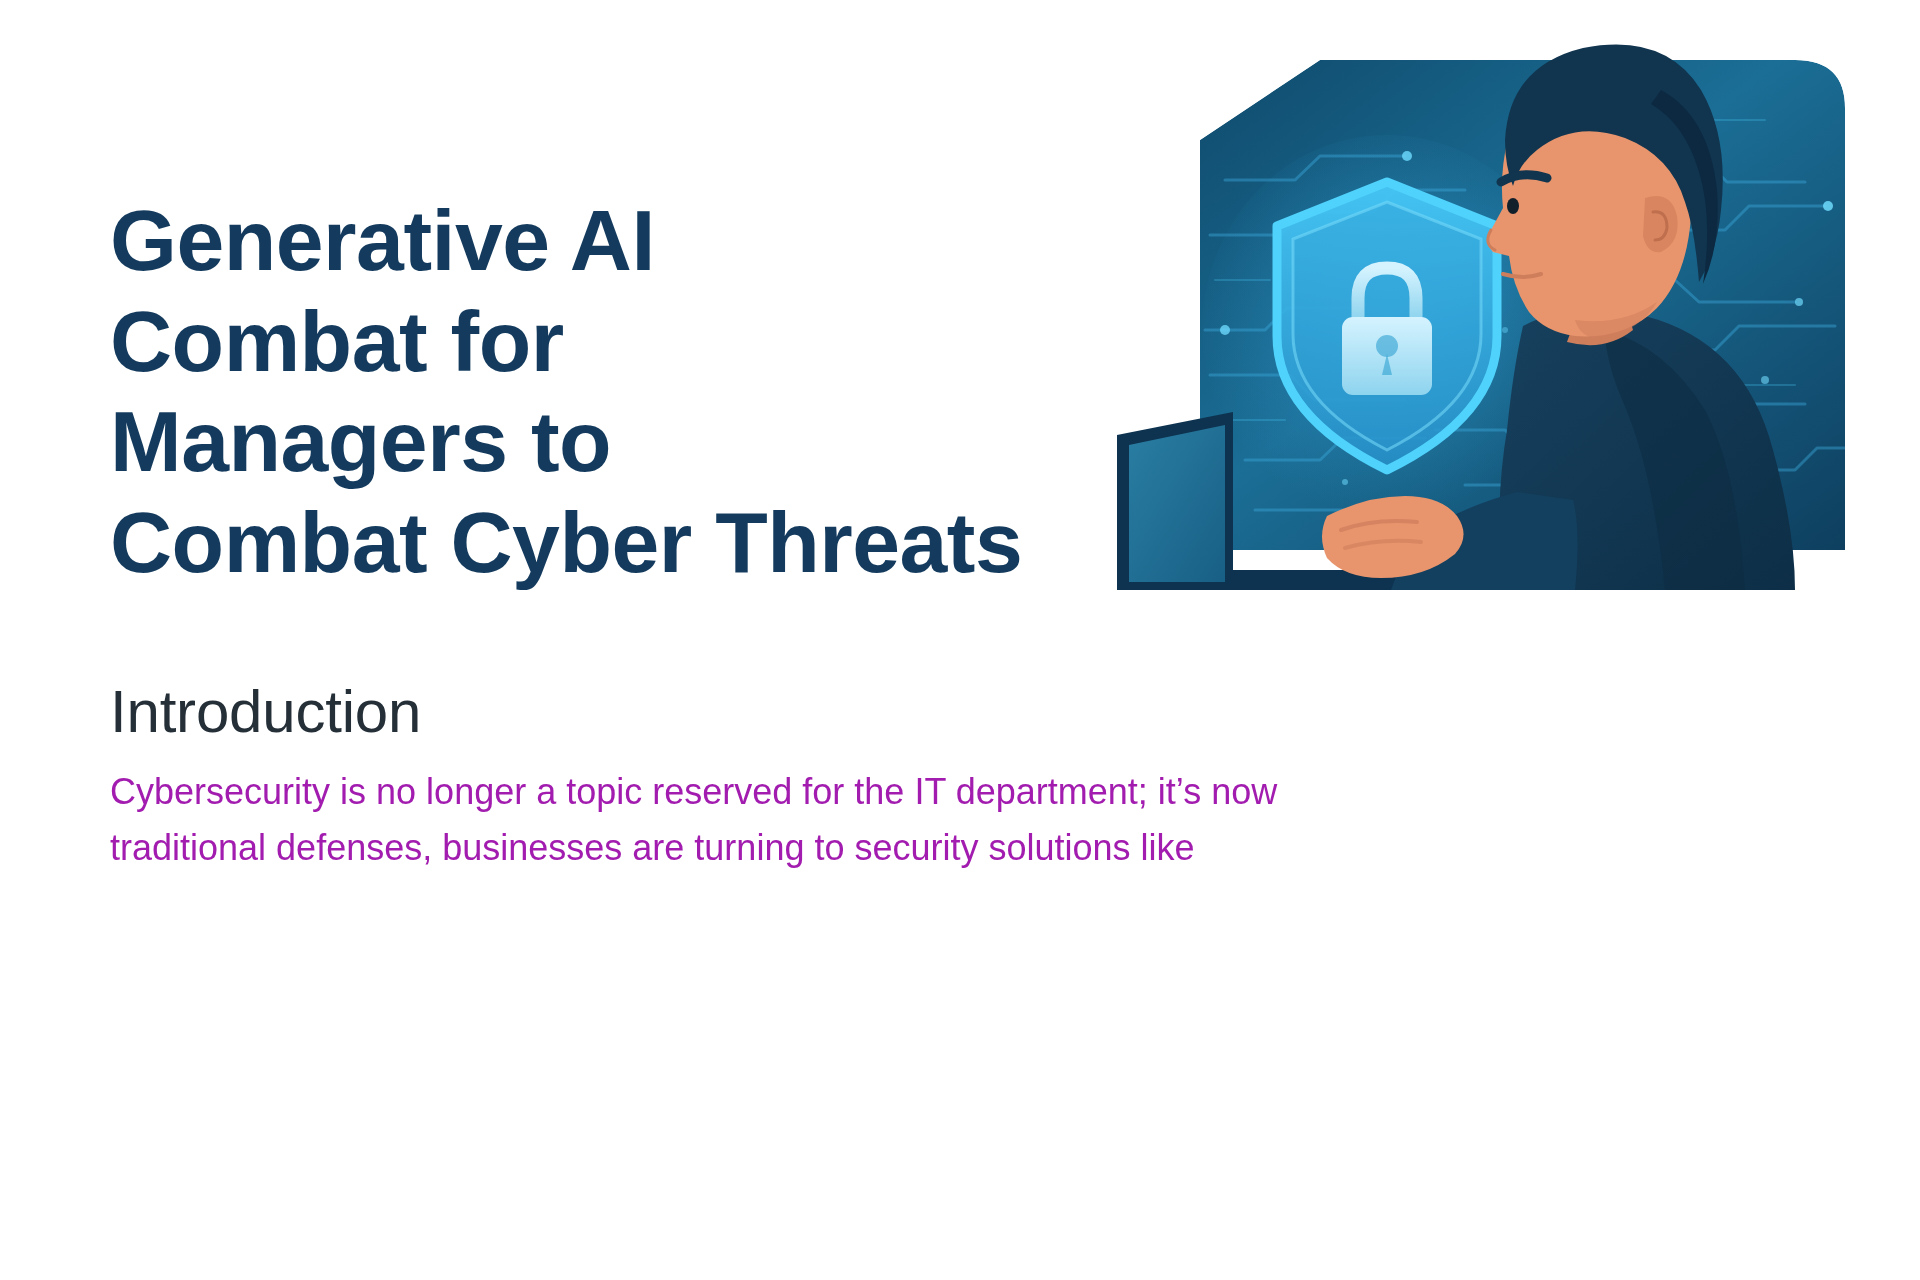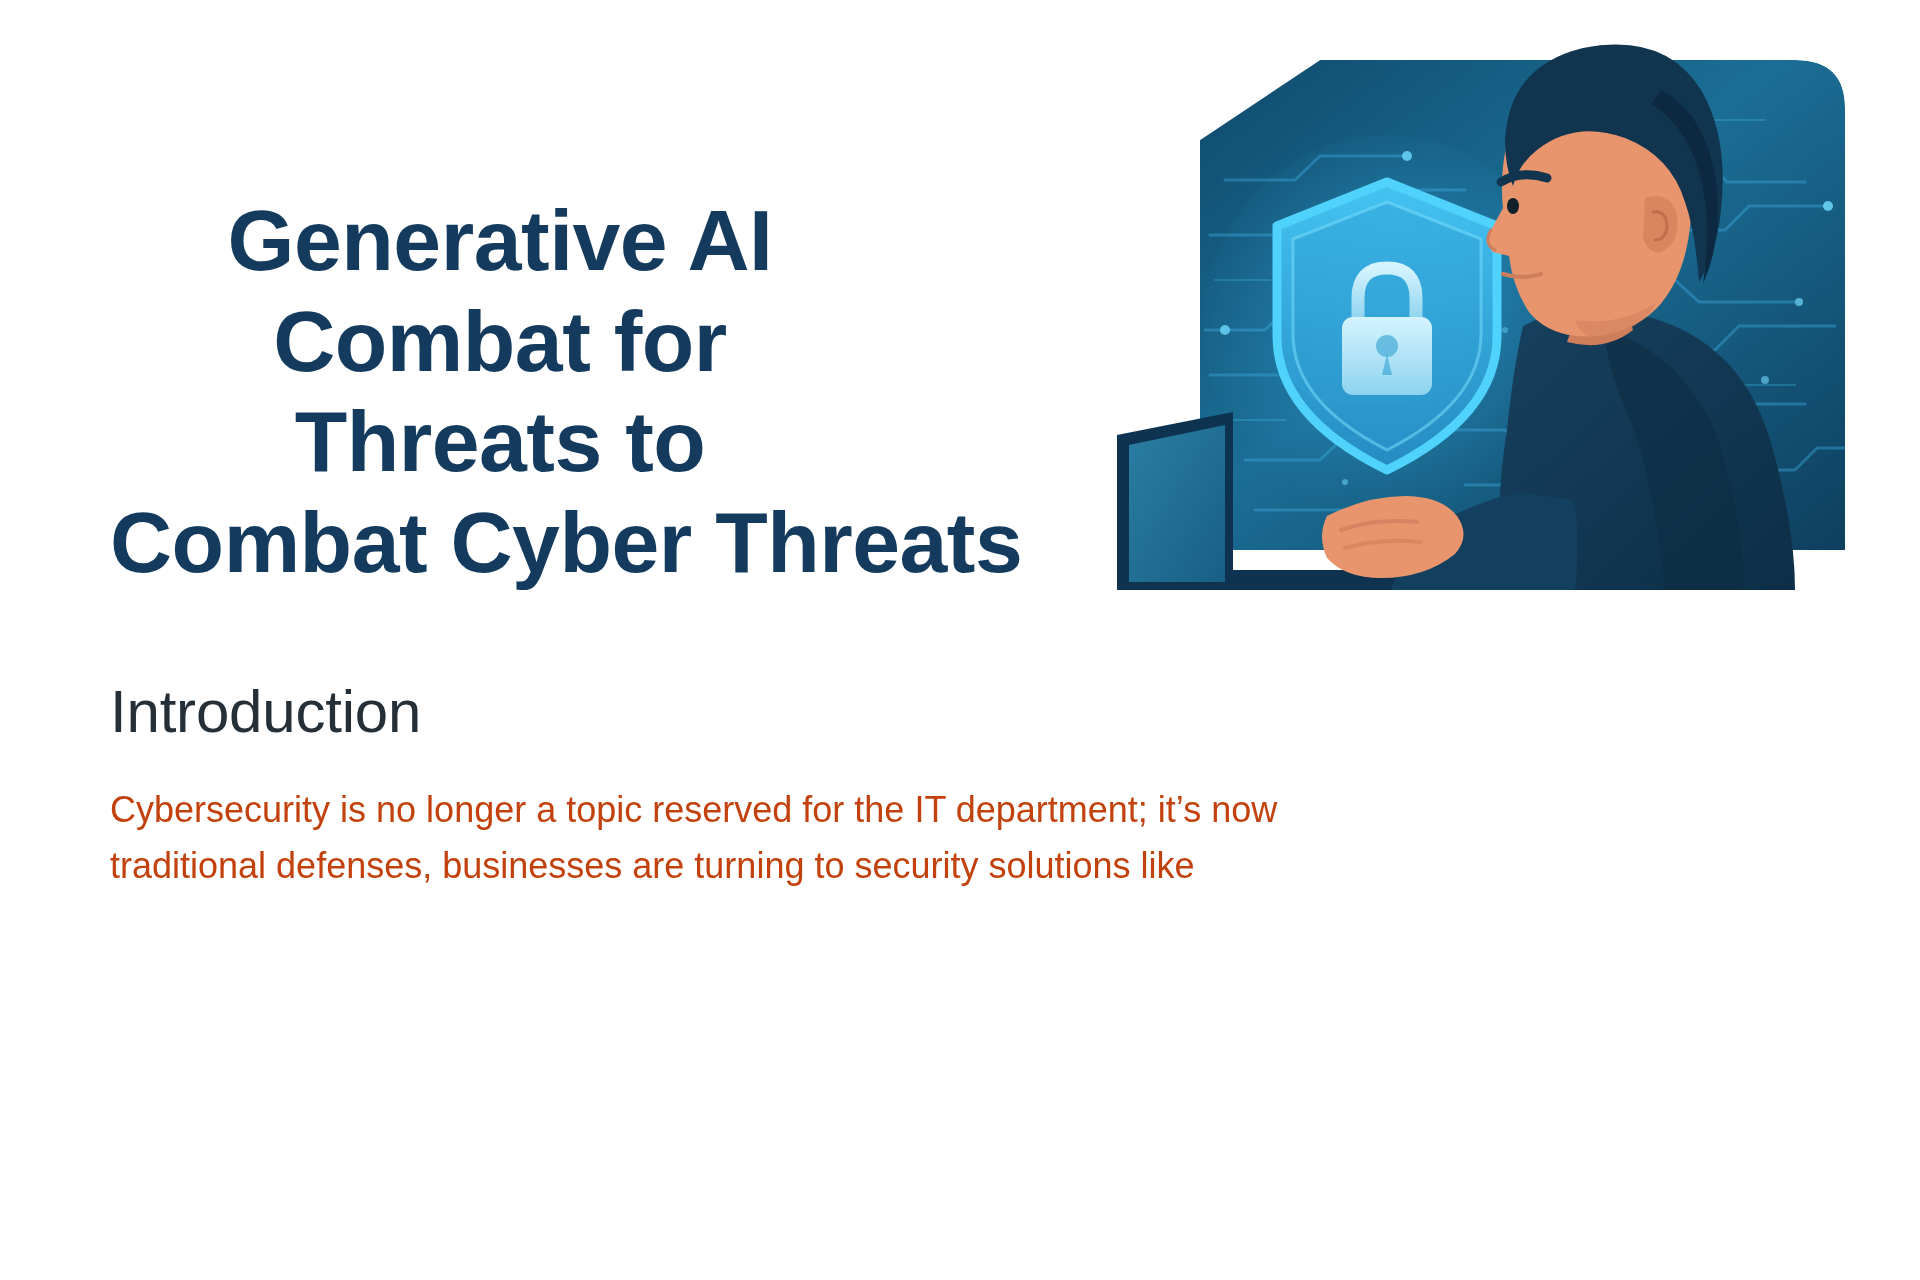--- a/index.html
+++ b/index.html
@@ -41,36 +41,35 @@
 
   .headline {
     color: #143b5e;
     font-size: 86px;
     line-height: 1.17;
     font-weight: 700;
     letter-spacing: -0.5px;
     width: 780px;
     position: relative;
     z-index: 5;
-    text-align: center;
   }
   .headline .hl-line { display: block; white-space: nowrap; }
 
   .section-heading {
     margin-top: 84px;
     color: #252f38;
     font-size: 60px;
     line-height: 1.2;
     font-weight: 500;
     letter-spacing: -0.2px;
   }
 
   .body-copy {
-    margin-top: 34px;
-    color: #c2410c;
+    margin-top: 16px;
+    color: #a21caf;
     font-size: 36px;
     line-height: 1.53;
     font-weight: 400;
     width: 1340px;
   }
   .body-copy .bc-line { display: block; white-space: nowrap; }
 </style>
 </head>
 <body>
 
@@ -205,21 +204,21 @@
         <path d="M398 244 Q418 250 436 244" fill="none" stroke="#cf7e5c" stroke-width="4" stroke-linecap="round"></path>
       </g>
     </svg>
   </div>
 
   <div class="content">
 
     <h1 class="headline">
       <span class="hl-line">Generative AI</span>
       <span class="hl-line">Combat for</span>
-      <span class="hl-line">Threats to</span>
+      <span class="hl-line">Managers to</span>
       <span class="hl-line">Combat Cyber Threats</span>
     </h1>
 
     <h2 class="section-heading">Introduction</h2>
 
     <p class="body-copy">
       <span class="bc-line">Cybersecurity is no longer a topic reserved for the IT department; it’s now</span>
       <span class="bc-line">traditional defenses, businesses are turning to security solutions like</span>
     </p>
 

